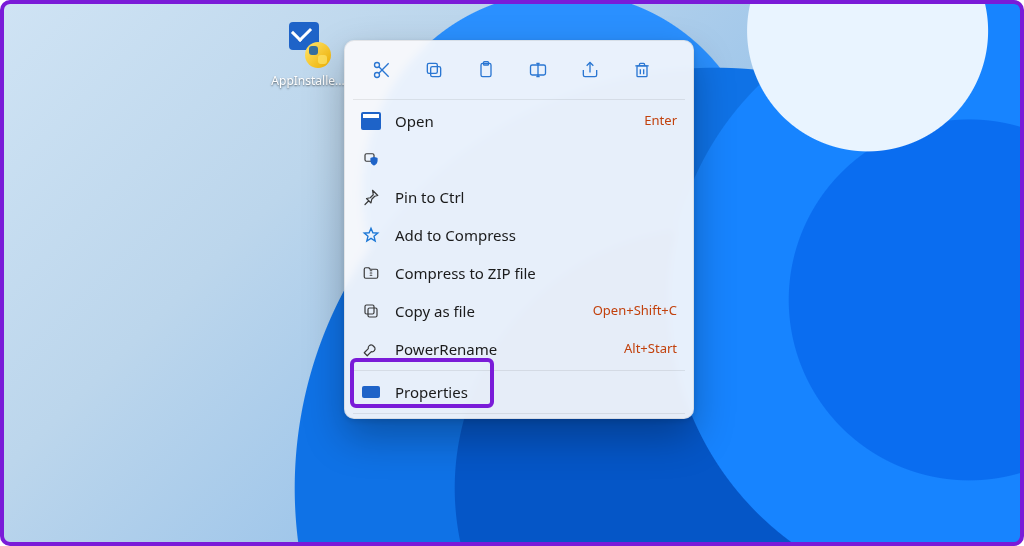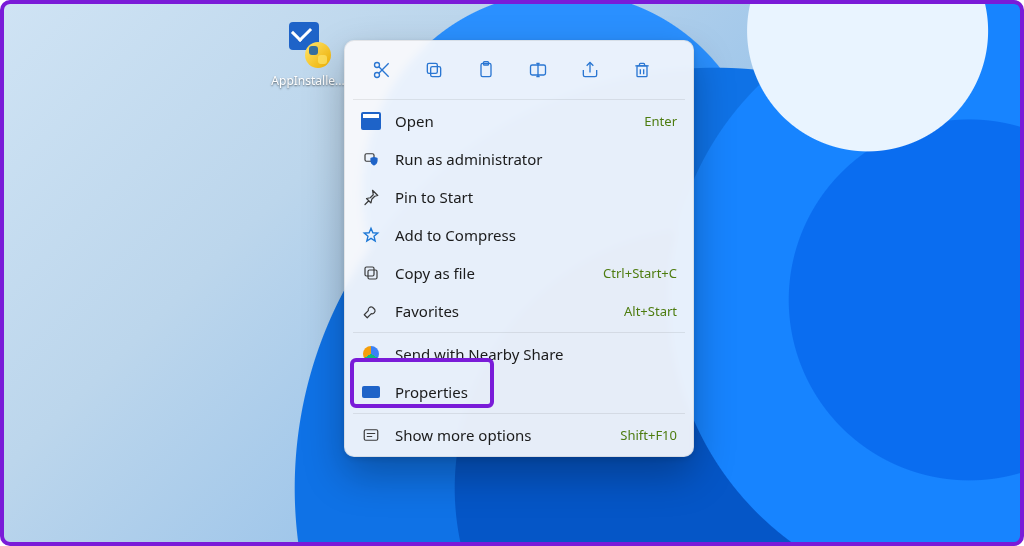--- a/index.html
+++ b/index.html
@@ -91,29 +91,29 @@
     display:flex; align-items:center; justify-content:center;
     border-radius:6px;
   }
   .qbtn svg { width:20px; height:20px; stroke:#2a76d2; fill:none; stroke-width:1.6; }
 
   .sep {
     height:1px; background: rgba(0,0,0,.08); margin: 2px 8px;
   }
 
   .item {
-    display:flex; align-items:center;
+    display:flex; align-items:flex-start;
     padding: 9px 16px;
     gap: 14px;
     cursor: default;
   }
   .item .ic { width:20px; height:20px; flex:0 0 20px; display:flex; align-items:center; justify-content:center; }
   .item .ic svg { width:18px; height:18px; }
   .item .lbl { flex:1 1 auto; font-size:15px; color:#1b1b1b; }
-  .item .accel { color:#4d7c0f; font-size:13px; }
+  .item .accel { color:#c2410c; font-size:13px; }
 
   .highlight-box {
     position:absolute;
     border: 4px solid #7a1bd8;
     border-radius:6px;
     pointer-events:none;
   }
 
   
   .sq { width:16px; height:14px; border-radius:2px; }
@@ -191,83 +191,74 @@
           <span class="lbl">Open</span>
           <span class="accel">Enter</span>
         </div>
         <div class="item">
           <span class="ic">
             <svg viewBox="0 0 24 24" stroke="#3a3a3a" fill="none" stroke-width="1.6" stroke-linecap="round" stroke-linejoin="round">
               <rect x="4" y="5" width="12" height="10" rx="2"></rect>
               <path d="M16 10l4 1v3c0 3-2 5-4 6-2-1-4-3-4-6v-3z" fill="#1e63c8" stroke="#1e63c8"></path>
             </svg>
           </span>
-          <span class="lbl">Run as administrator</span>
         </div>
         <div class="item">
           <span class="ic">
             <svg viewBox="0 0 24 24" stroke="#3a3a3a" fill="none" stroke-width="1.6" stroke-linecap="round" stroke-linejoin="round">
               <path d="M14 3l7 7-4 1-4 4-1 5-3-3-5 5 5-5-3-3 5-1 4-4z"></path>
             </svg>
           </span>
-          <span class="lbl">Pin to Start</span>
+          <span class="lbl">Pin to Ctrl</span>
         </div>
         <div class="item">
           <span class="ic">
             <svg viewBox="0 0 24 24" stroke="#1e78d6" fill="none" stroke-width="1.8">
               <polygon points="12 3 14.5 9 21 9.3 16 13.5 17.6 20 12 16.5 6.4 20 8 13.5 3 9.3 9.5 9 12 3"></polygon>
             </svg>
           </span>
           <span class="lbl">Add to Compress</span>
         </div>
         <div class="item">
           <span class="ic">
             <svg viewBox="0 0 24 24" stroke="#3a3a3a" fill="none" stroke-width="1.6" stroke-linecap="round" stroke-linejoin="round">
+              <path d="M3 7a2 2 0 0 1 2-2h4l2 2h8a2 2 0 0 1 2 2v8a2 2 0 0 1-2 2H5a2 2 0 0 1-2-2z"></path>
+              <line x1="11" y1="9" x2="13" y2="9"></line>
+              <line x1="11" y1="12" x2="13" y2="12"></line>
+              <line x1="11" y1="15" x2="13" y2="15"></line>
+            </svg>
+          </span>
+          <span class="lbl">Compress to ZIP file</span>
+        </div>
+        <div class="item">
+          <span class="ic">
+            <svg viewBox="0 0 24 24" stroke="#3a3a3a" fill="none" stroke-width="1.6" stroke-linecap="round" stroke-linejoin="round">
               <rect x="4" y="4" width="12" height="12" rx="2"></rect>
               <rect x="8" y="8" width="12" height="12" rx="2"></rect>
             </svg>
           </span>
           <span class="lbl">Copy as file</span>
-          <span class="accel">Ctrl+Start+C</span>
+          <span class="accel">Open+Shift+C</span>
         </div>
         <div class="item">
           <span class="ic">
             <svg viewBox="0 0 24 24" stroke="#3a3a3a" fill="none" stroke-width="1.6" stroke-linecap="round" stroke-linejoin="round">
               <path d="M14 7a4 4 0 0 0-5.6 4.6L3 17l4 4 5.4-5.4A4 4 0 0 0 17 10l-3-3z"></path>
             </svg>
           </span>
-          <span class="lbl">Favorites</span>
+          <span class="lbl">PowerRename</span>
           <span class="accel">Alt+Start</span>
         </div>
       </div>
     <div class="sep"></div>
     <div id="group2">
         <div class="item">
           <span class="ic">
-            <div style="width:16px;height:16px;border-radius:50%;background:conic-gradient(#3b82f6 0 120deg,#10b981 120deg 240deg,#f59e0b 240deg 360deg)"></div>
-          </span>
-          <span class="lbl">Send with Nearby Share</span>
-        </div>
-        <div class="item">
-          <span class="ic">
             <div class="sq" style="background:#1e63c8;width:18px;height:12px"></div>
           </span>
           <span class="lbl">Properties</span>
         </div>
       </div>
     <div class="sep"></div>
-    <div id="group3">
-        <div class="item">
-          <span class="ic">
-            <svg viewBox="0 0 24 24" stroke="#3a3a3a" fill="none" stroke-width="1.6" stroke-linecap="round" stroke-linejoin="round">
-              <rect x="3" y="5" width="18" height="14" rx="2"></rect>
-              <line x1="7" y1="10" x2="17" y2="10"></line>
-              <line x1="7" y1="14" x2="13" y2="14"></line>
-            </svg>
-          </span>
-          <span class="lbl">Show more options</span>
-          <span class="accel">Shift+F10</span>
-        </div>
-      </div>
   </div>
 
   <div class="highlight-box" id="hl" style="left: 346px; top: 354px; width: 136px; height: 42px;"></div>
 </div>
 
 </body></html>

